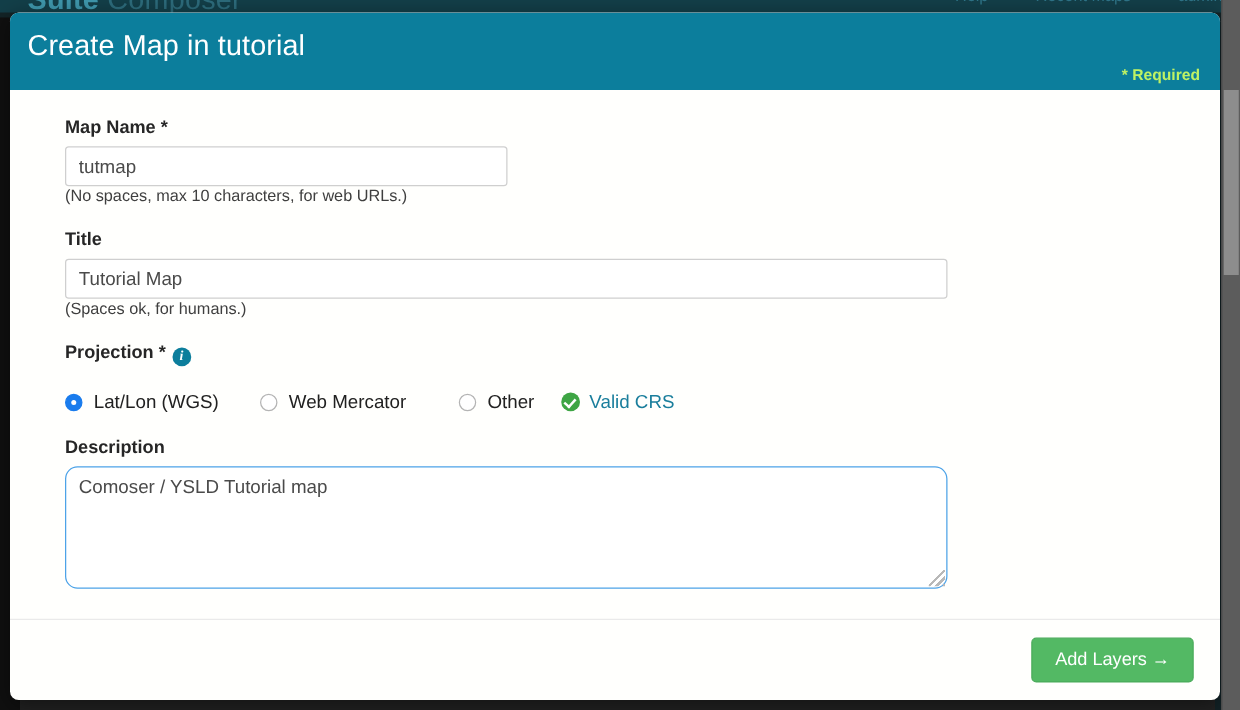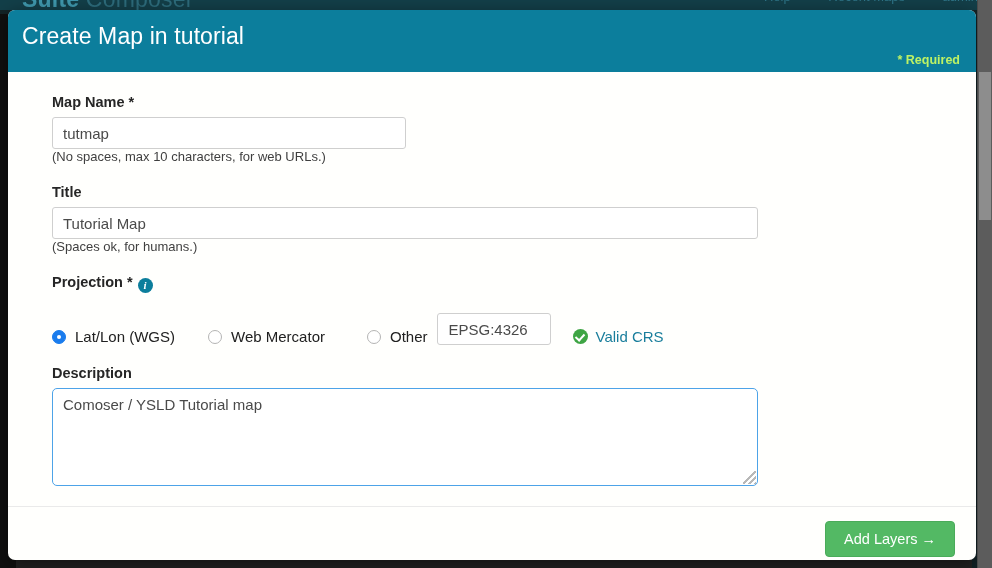--- a/index.html
+++ b/index.html
@@ -265,21 +265,21 @@
     box-sizing: border-box;
     display: block;
     width: 706px;
     height: 98px;
     padding: 7px 10px;
     font-size: 15px;
     font-family: "Liberation Sans", sans-serif;
     color: #4a4a4a;
     background: #ffffff;
     border: 1px solid #4da3e8;
-    border-radius: 5px;
+    border-radius: 10px;
     outline: none;
     resize: none;
     position: relative;
   }
   .textarea-wrap { position: relative; width: 706px; }
   .resize-grip {
     position: absolute;
     right: 2px;
     bottom: 2px;
     width: 13px;
@@ -383,21 +383,20 @@
           <div class="radio-opt opt-webmerc">
             <span class="radio-dot"></span>
             <span class="radio-text">Web Mercator</span>
           </div>
 
           <div class="radio-opt opt-other">
             <span class="radio-dot"></span>
             <span class="radio-text">Other</span>
           </div>
 
-          <input class="text-input input-epsg" type="text" value="EPSG:4326" style="">
 
           <div class="valid-crs">
             <span class="check-badge"></span>
             <span class="valid-crs-text">Valid CRS</span>
           </div>
 
         </div>
       </div>
 
       <div class="form-group">

